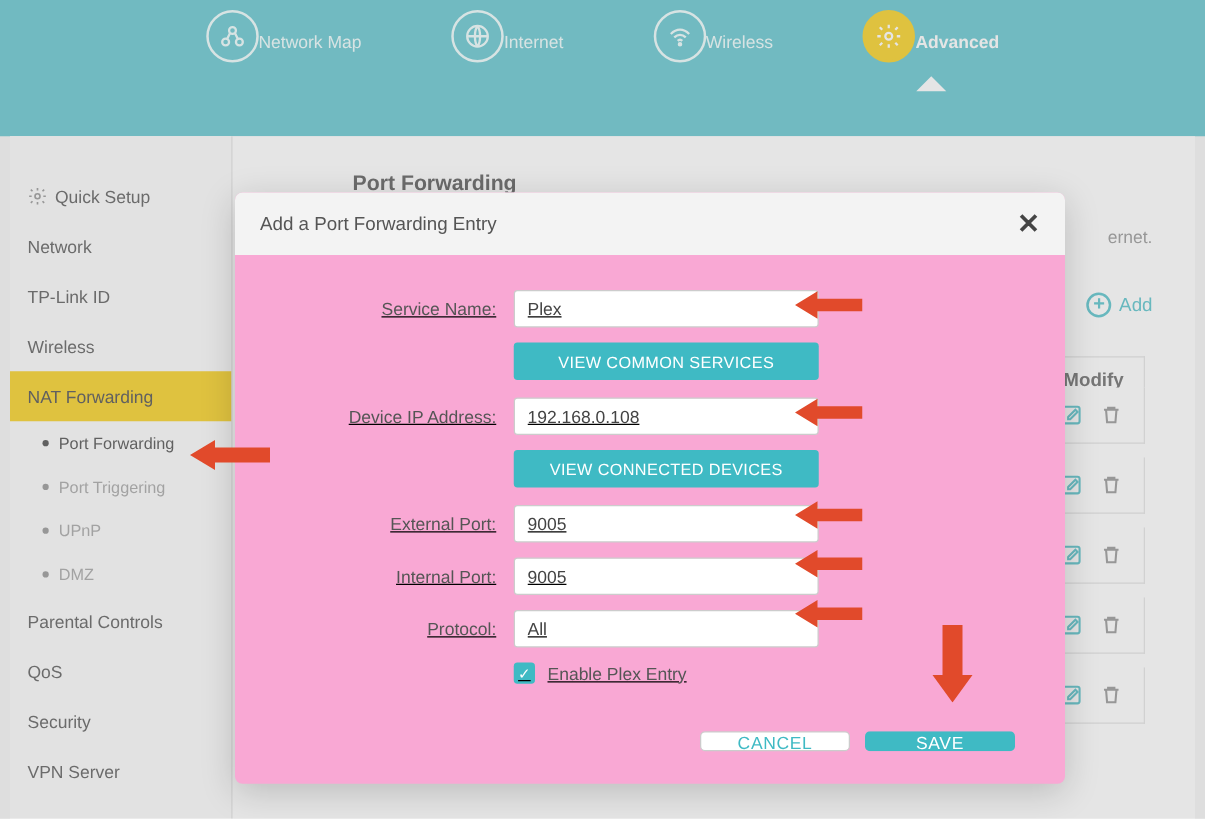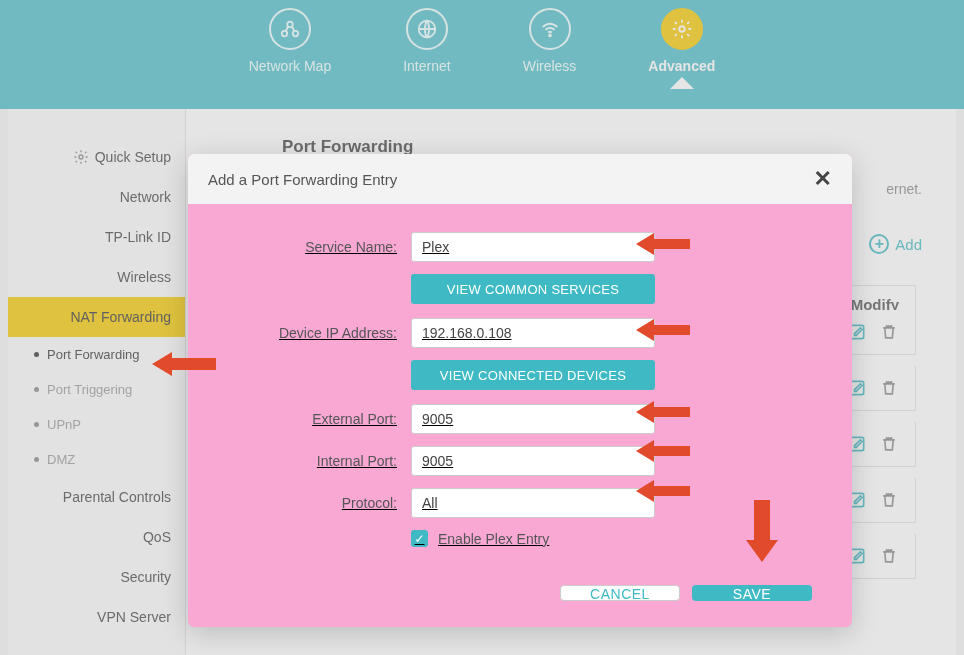--- a/index.html
+++ b/index.html
@@ -16,21 +16,21 @@
     background: #4dbec8;
     height: 109px;
     display: flex;
     justify-content: center;
     align-items: flex-start;
     gap: 72px;
     padding-top: 8px;
   }
   .nav-item {
     display: flex;
-    flex-direction: column;
+    flex-direction: row;
     align-items: center;
     color: #eafcfc;
     font-size: 14px;
     cursor: pointer;
     position: relative;
   }
   .nav-icon-circle {
     width: 42px;
     height: 42px;
     border: 2px solid #eafcfc;
@@ -71,21 +71,20 @@
     font-size: 14px;
     color: #555;
     padding-top: 28px;
   }
   .sidebar-item {
     padding: 12px 14px;
     cursor: pointer;
     display: flex;
     align-items: center;
     gap: 6px;
-    justify-content: flex-end;
   }
   .sidebar-item.top-level { color: #444; }
   .sidebar-item.selected-cat {
     background: #f6c900;
     color: #333;
   }
   .sidebar-sub {
     padding: 10px 14px 10px 26px;
     font-size: 13px;
     color: #999;

